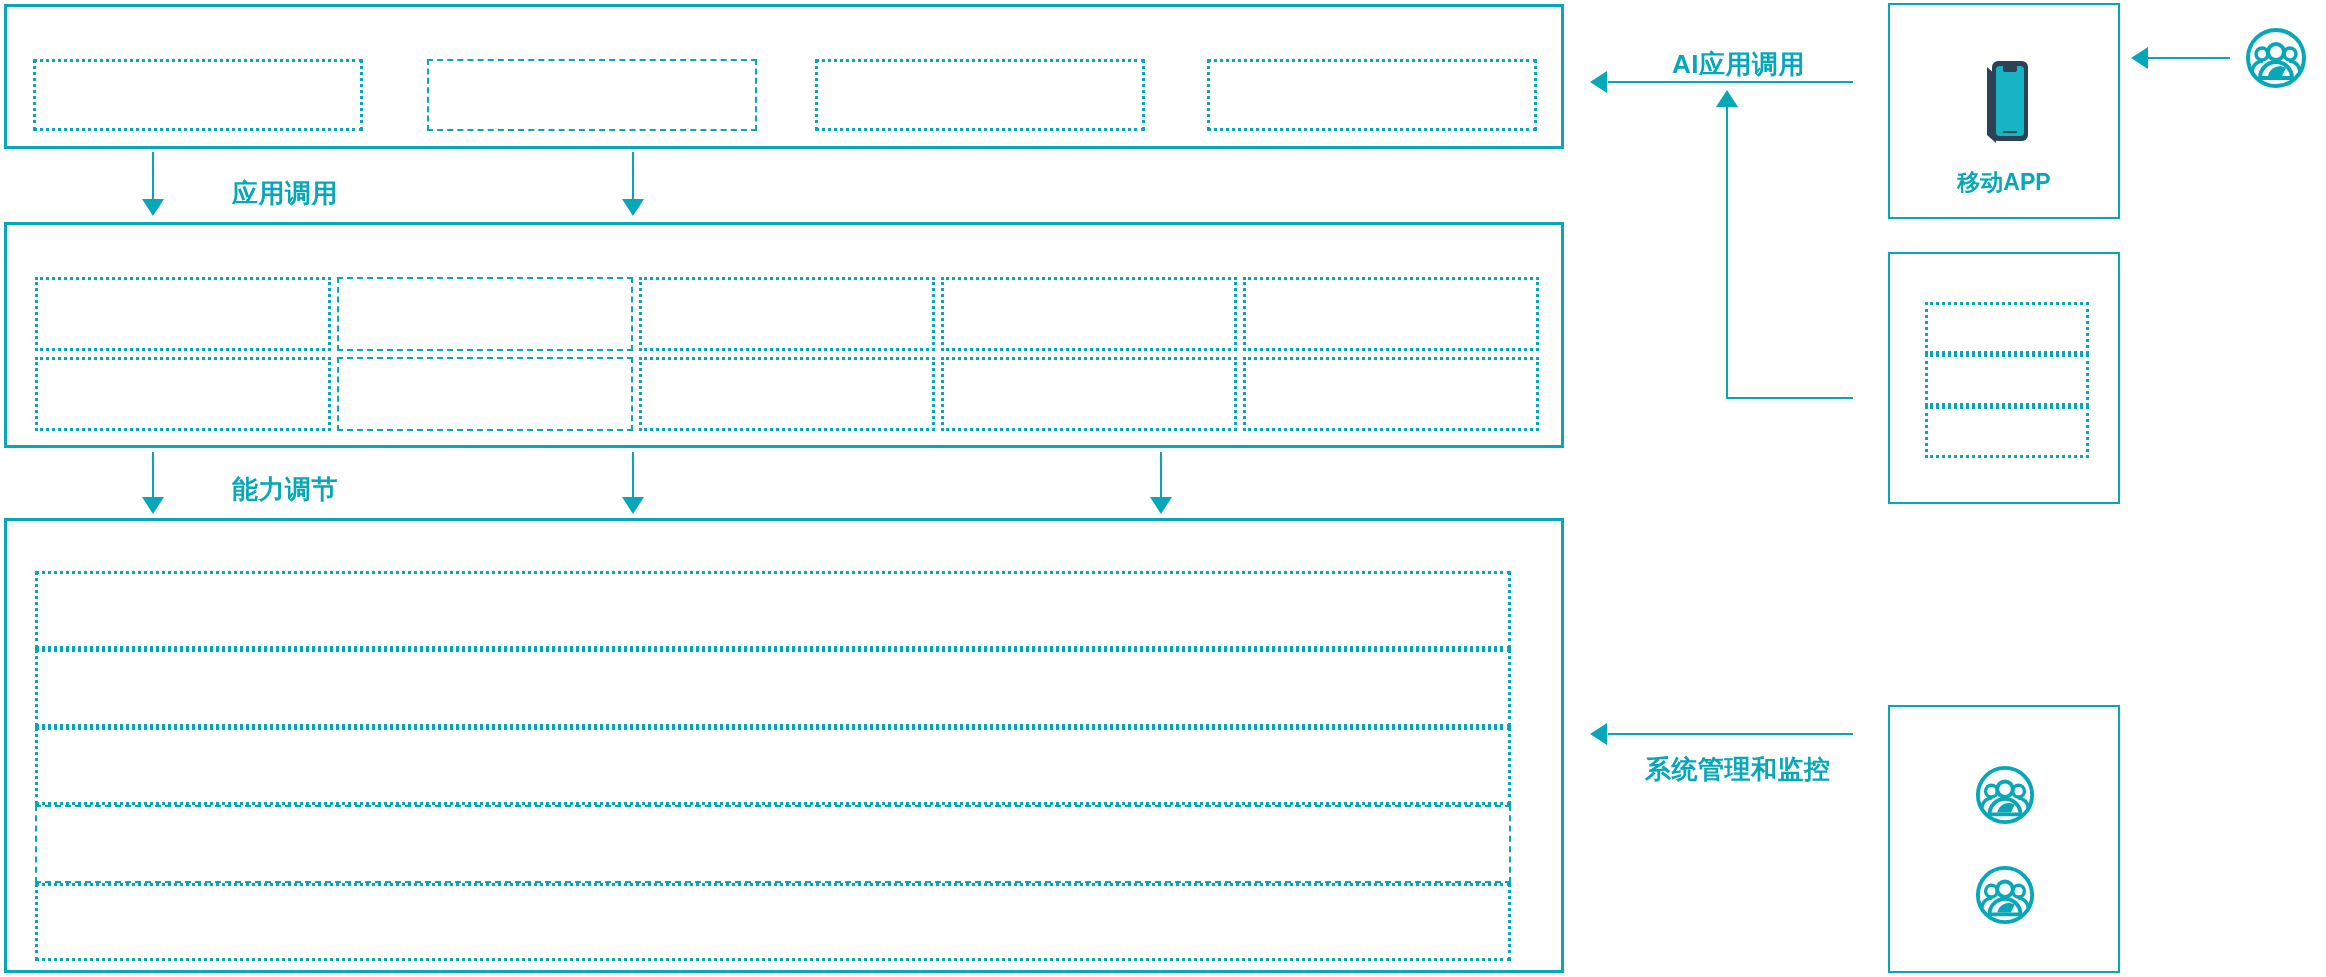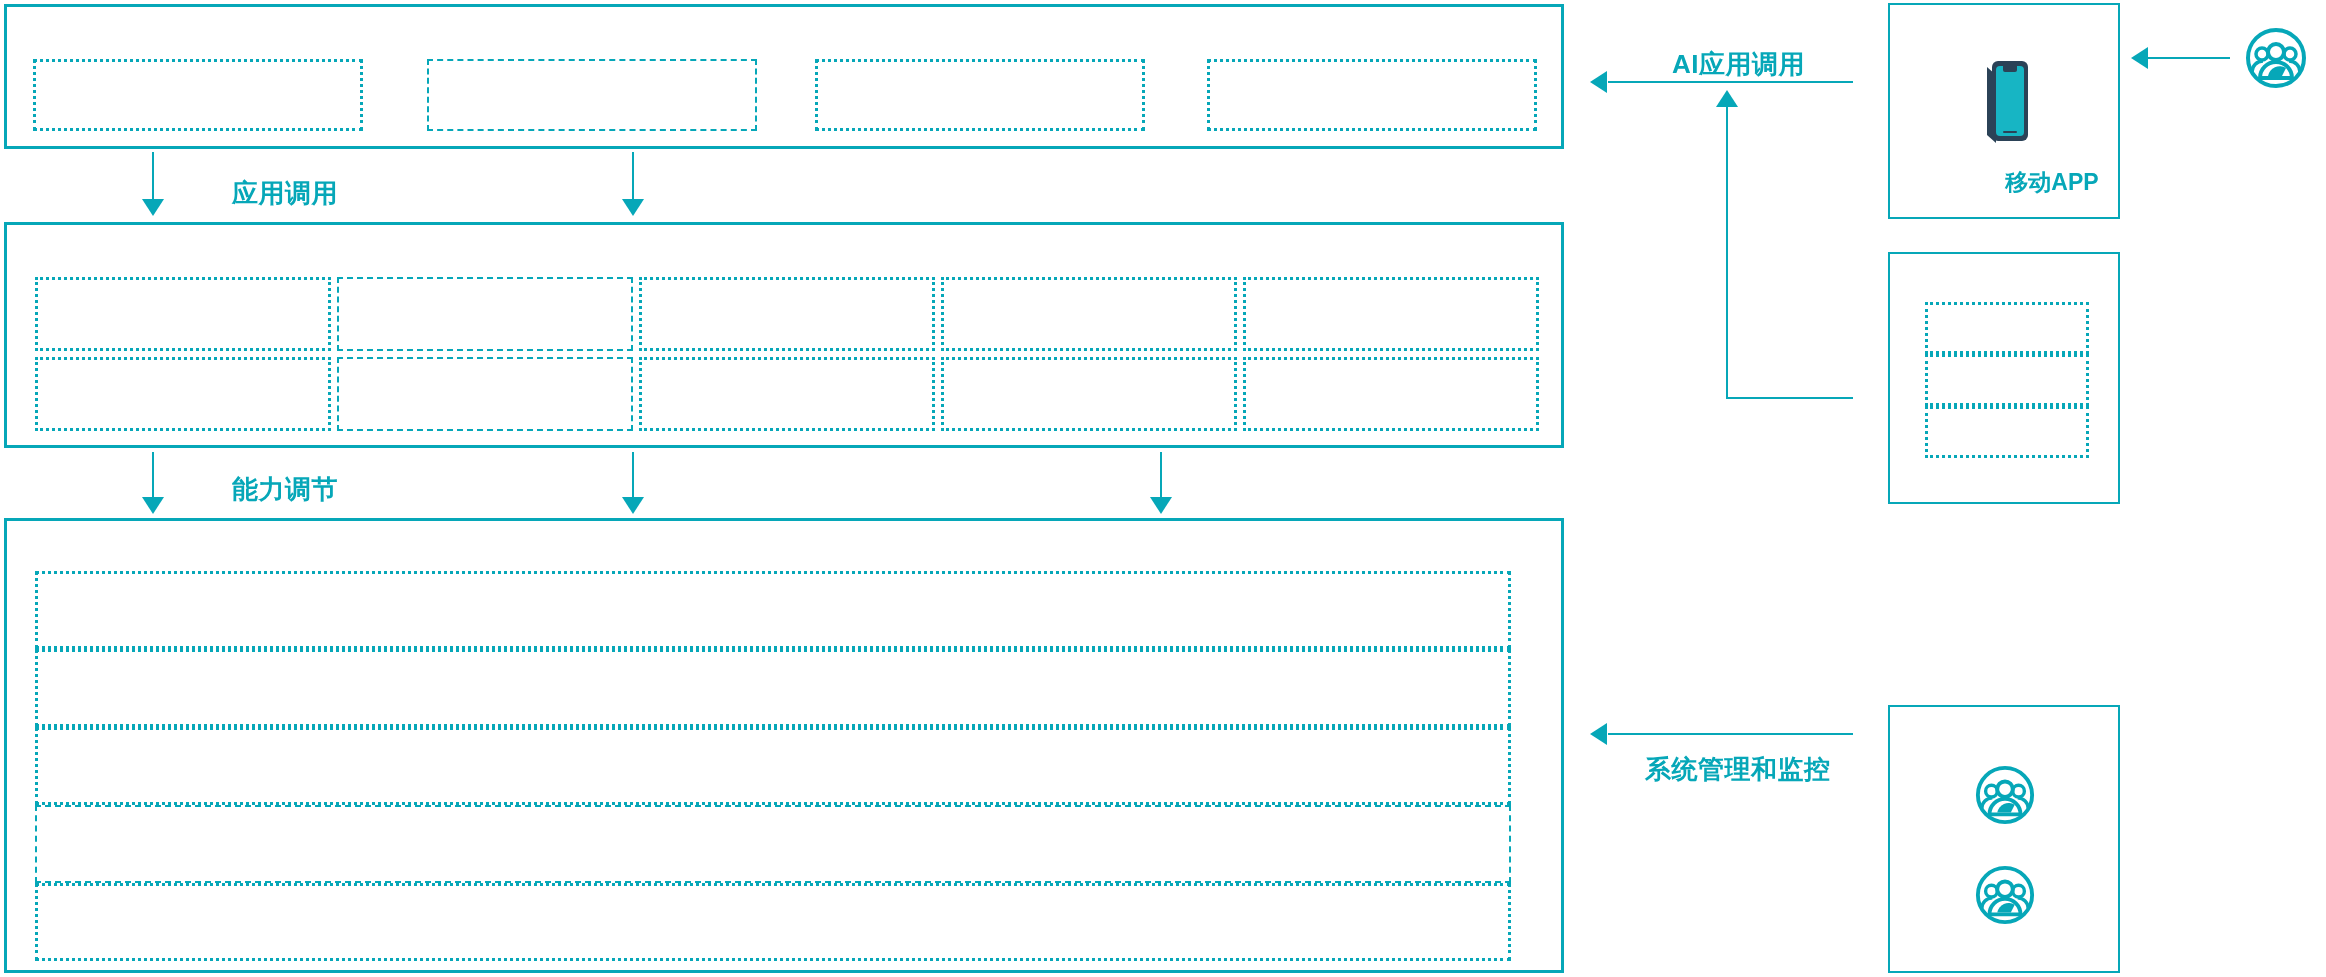--- a/index.html
+++ b/index.html
@@ -94,21 +94,20 @@
   }
   .node-label {
     position: absolute;
     color: var(--teal);
     font-size: 23px;
     font-weight: bold;
     white-space: nowrap;
     text-align: center;
     width: 100%;
     left: 0;
-    margin-left: 48px;
   }
 
   
   .icon-wrap {
     position: absolute;
     display: block;
   }
   svg { display: block; }
 
   :root {

